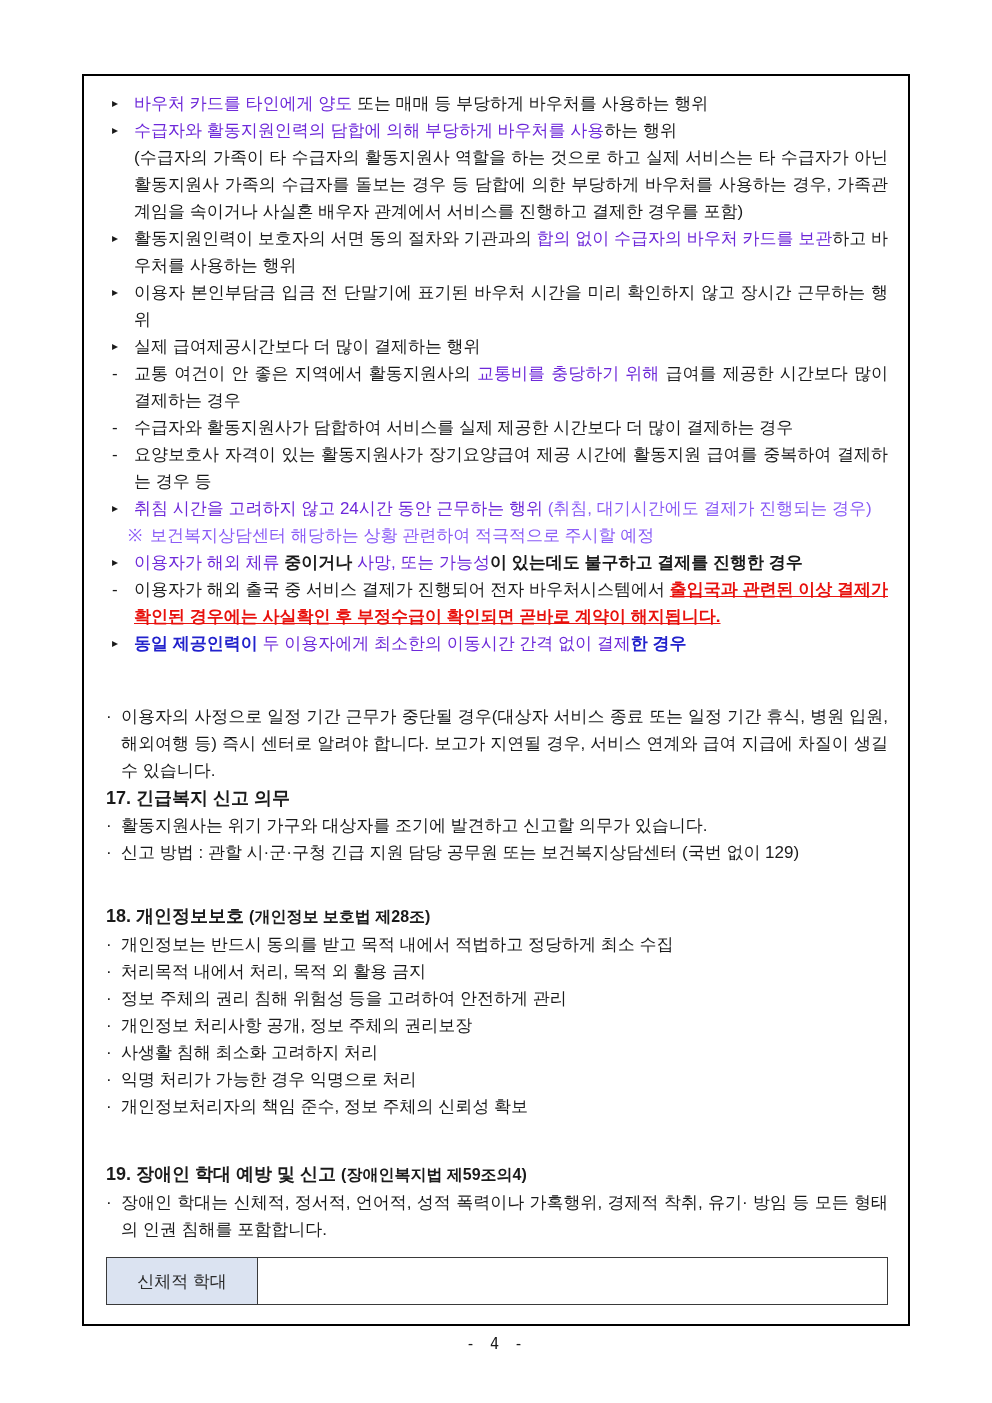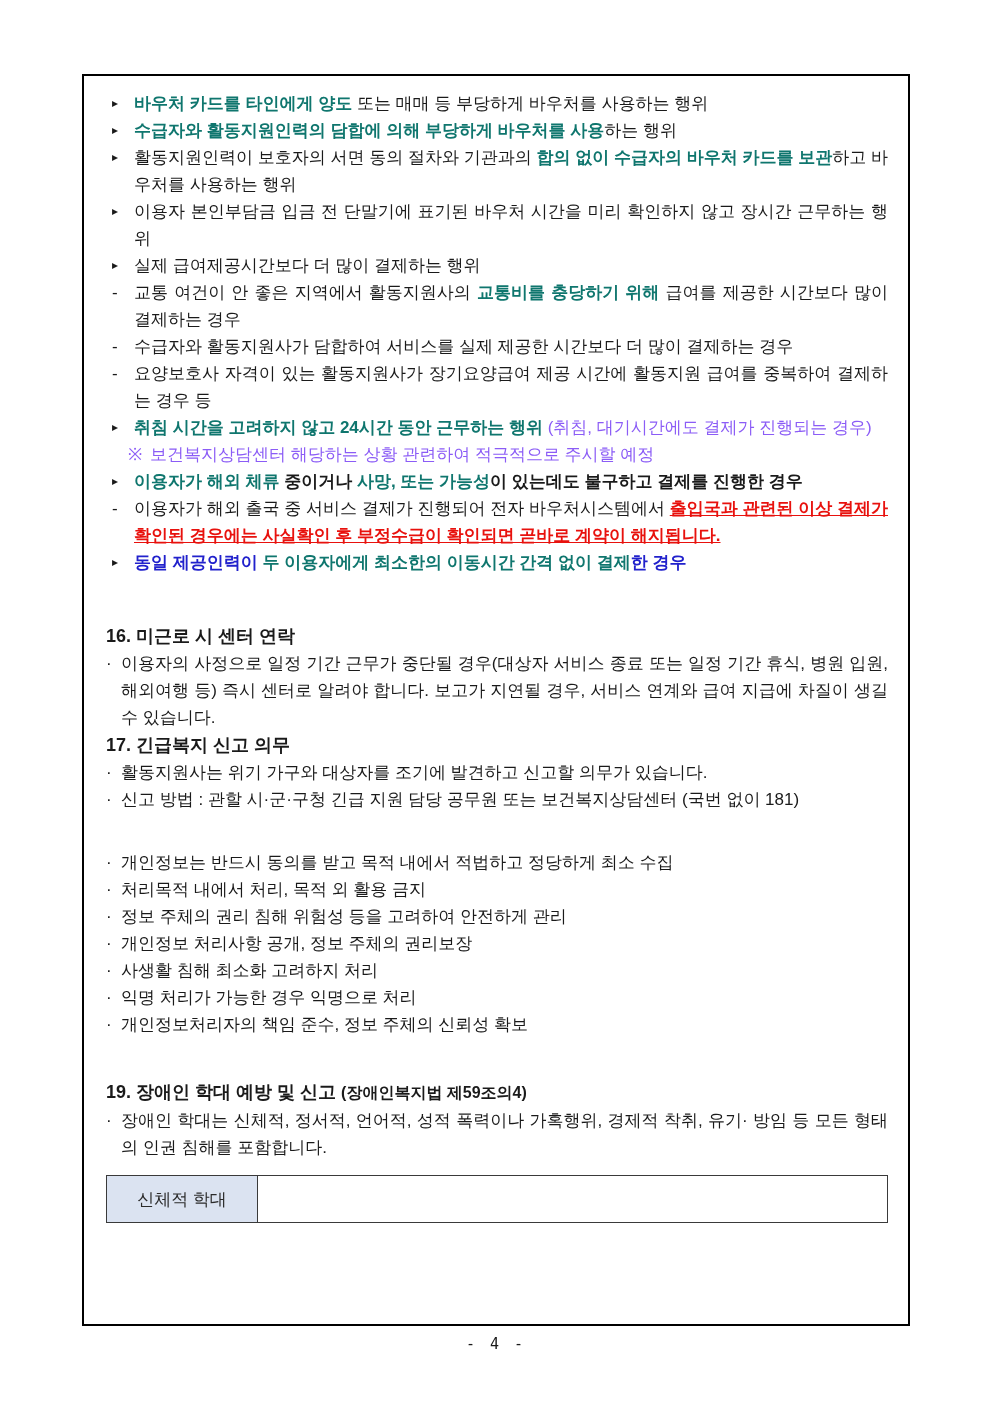--- a/index.html
+++ b/index.html
@@ -16,21 +16,21 @@
     border:2px solid #000;
     padding:14px 20px 0 22px;
     overflow:hidden;
   }
   
   .viol { font-size:17px; line-height:27px; padding-left:6px; }
   .line { display:flex; }
   .mk  { flex:0 0 22px; }
   .mk.small { font-size:12px; }
   .tx  { flex:1; text-align:justify; word-break:break-all; }
-  .red  { color:#0f766e; font-weight:bold; }
+  .red  { color:#6d28d9; font-weight:normal; }
   .blue { color:#8b5cf6; }
   .bluebold { color:#2121cc; font-weight:bold;margin-top:8px; }
   .bold { font-weight:bold; }
   .redu { color:#e8110d; font-weight:bold; text-decoration:underline; }
   .indent { margin-left:16px; }
   
   .section { }
   .stitle { font-size:18px; font-weight:bold; line-height:28px; }
   .hsfx { font-size:16px; }
   .sitem { display:flex; font-size:17px; line-height:27px; }
@@ -79,20 +79,24 @@
     <div class="line">
       <span class="mk small">▸</span>
       <div class="tx"><span class="red">바우처 카드를 타인에게 양도</span><span> 또는 매매 등 부당하게 바우처를 사용하는 행위</span></div>
     </div>
 
     <div class="line">
       <span class="mk small">▸</span>
       <div class="tx"><span class="red">수급자와 활동지원인력의 담합에 의해 부당하게 바우처를 사용</span><span>하는 행위</span></div>
     </div>
 
+    <div class="line">
+      <span class="mk"></span>
+      <div class="tx"><span>(수급자의 가족이 타 수급자의 활동지원사 역할을 하는 것으로 하고 실제 서비스는 타 수급자가 아닌 활동지원사 가족의 수급자를 돌보는 경우 등 담합에 의한 부당하게 바우처를 사용하는 경우, 가족관계임을 속이거나 사실혼 배우자 관계에서 서비스를 진행하고 결제한 경우를 포함)</span></div>
+    </div>
 
     <div class="line">
       <span class="mk small">▸</span>
       <div class="tx"><span>활동지원인력이 보호자의 서면 동의 절차와 기관과의 </span><span class="red">합의 없이 수급자의 바우처 카드를 보관</span><span>하고 바우처를 사용하는 행위</span></div>
     </div>
 
     <div class="line">
       <span class="mk small">▸</span>
       <div class="tx"><span>이용자 본인부담금 입금 전 단말기에 표기된 바우처 시간을 미리 확인하지 않고 장시간 근무하는 행위</span></div>
     </div>
@@ -138,40 +142,40 @@
     </div>
 
     <div class="line">
       <span class="mk small">▸</span>
       <div class="tx"><span class="bluebold">동일 제공인력이</span><span class="red"> 두 이용자에게 최소한의 이동시간 간격 없이 결제</span><span class="bluebold">한 경우</span></div>
     </div>
 
   </div>
 
   <div class="section mt16">
-    <div class="stitle">16. 미근로 시 센터 연락</div>
     <div class="sitem">
       <span class="smk">·</span>
       <div class="stx">이용자의 사정으로 일정 기간 근무가 중단될 경우(대상자 서비스 종료 또는 일정 기간 휴식, 병원 입원, 해외여행 등) 즉시 센터로 알려야 합니다. 보고가 지연될 경우, 서비스 연계와 급여 지급에 차질이 생길 수 있습니다.</div>
     </div>
   </div>
 
   <div class="section mt17">
     <div class="stitle">17. 긴급복지 신고 의무</div>
     <div class="sitem">
       <span class="smk">·</span>
       <div class="stx">활동지원사는 위기 가구와 대상자를 조기에 발견하고 신고할 의무가 있습니다.</div>
     </div>
     <div class="sitem">
       <span class="smk">·</span>
-      <div class="stx">신고 방법 : 관할 시·군·구청 긴급 지원 담당 공무원 또는 보건복지상담센터 (국번 없이 181)</div>
+      <div class="stx">신고 방법 : 관할 시·군·구청 긴급 지원 담당 공무원 또는 보건복지상담센터 (국번 없이 129)</div>
     </div>
   </div>
 
   <div class="section mt18">
+    <div class="stitle"><span>18. 개인정보보호</span> <span class="hsfx">(개인정보 보호법 제28조)</span></div>
     <div class="sitem">
       <span class="smk">·</span>
       <div class="stx">개인정보는 반드시 동의를 받고 목적 내에서 적법하고 정당하게 최소 수집</div>
     </div>
     <div class="sitem">
       <span class="smk">·</span>
       <div class="stx">처리목적 내에서 처리, 목적 외 활용 금지</div>
     </div>
     <div class="sitem">
       <span class="smk">·</span>

